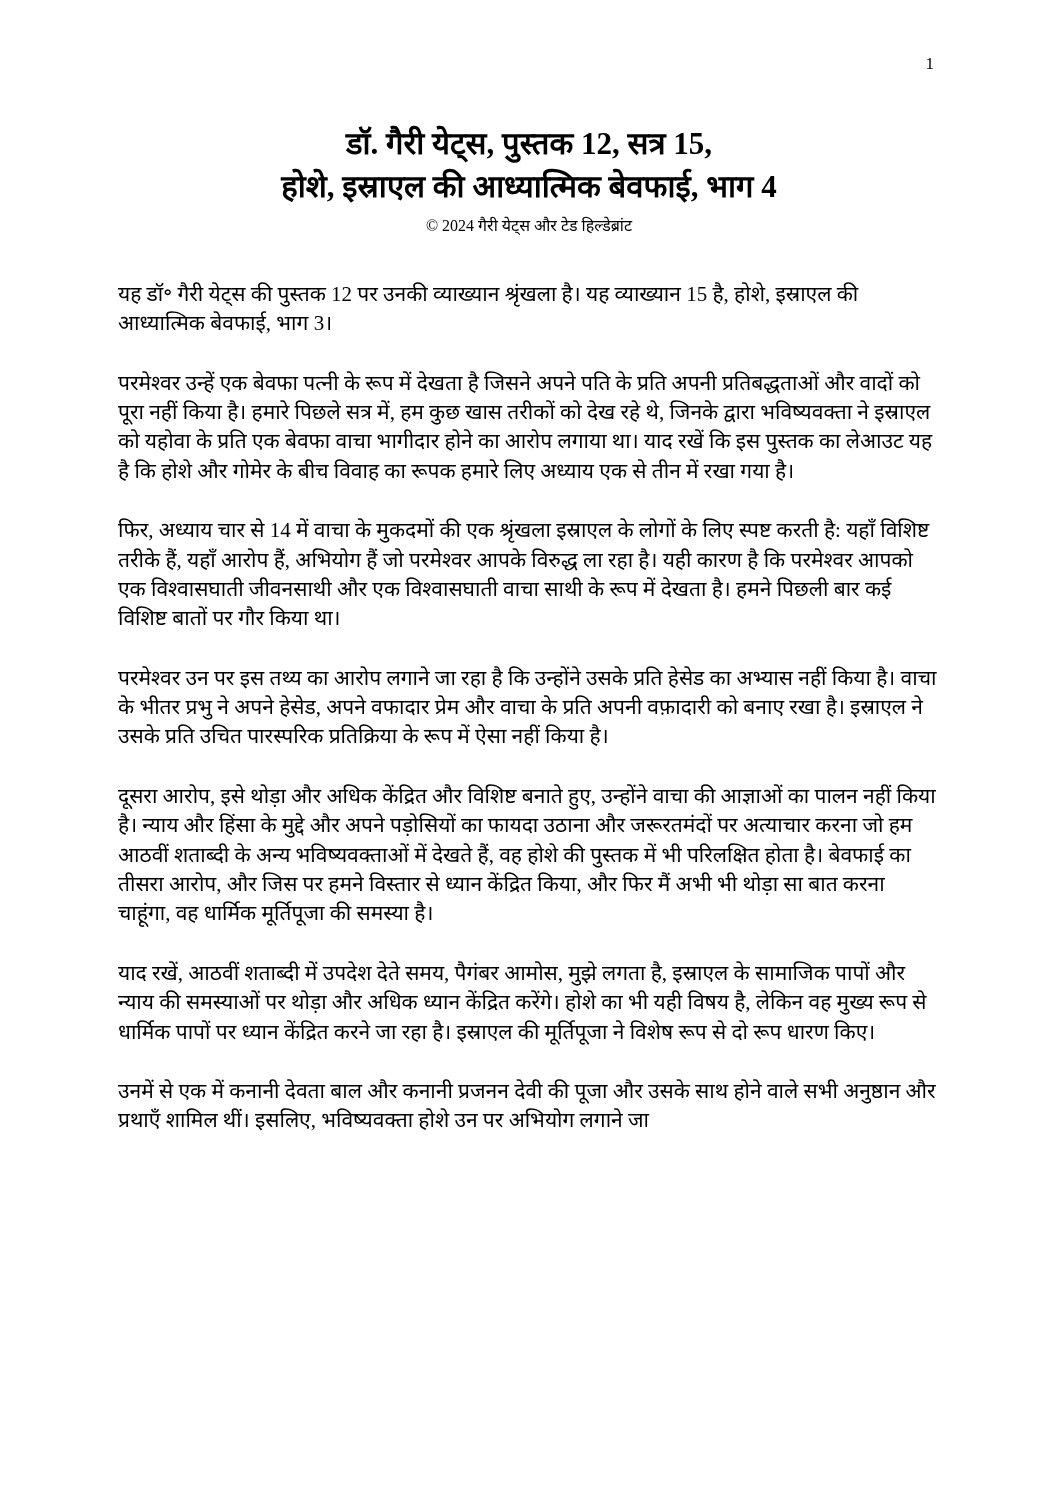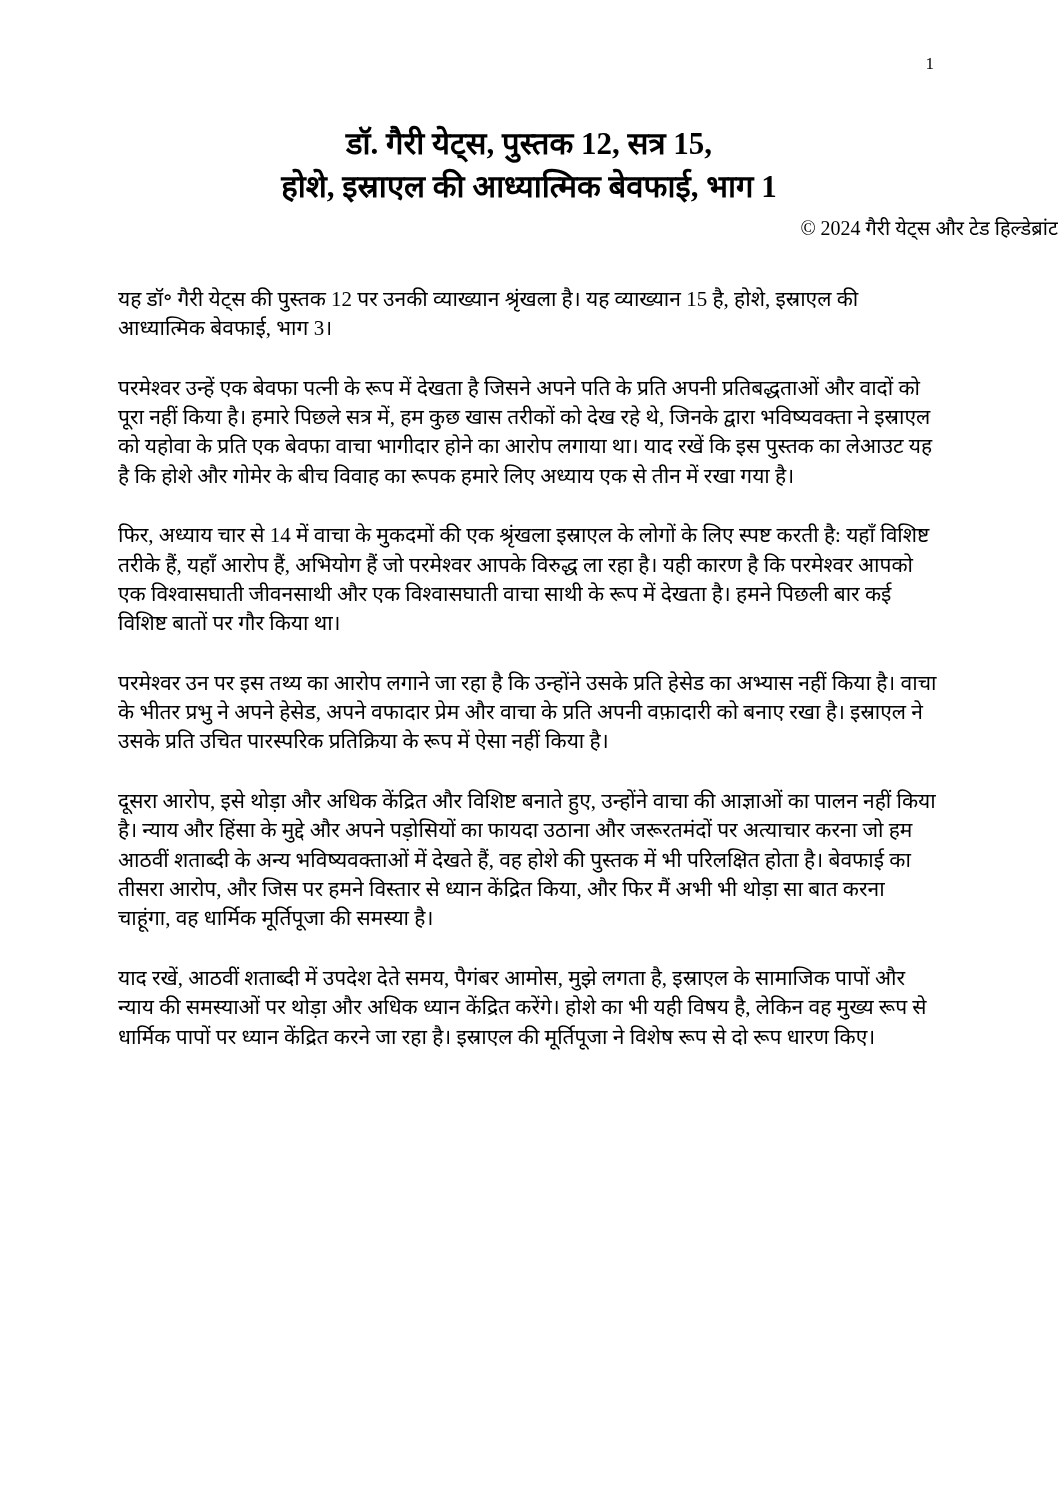--- a/index.html
+++ b/index.html
@@ -25,23 +25,22 @@
     padding-top: 122px;
     text-align: center;
   }
   .title-line {
     font-size: 31px;
     font-weight: bold;
     line-height: 1.4;
     text-align: center;
   }
   .copyright-line {
-    font-size: 20px;
+    font-size: 16px;
     margin-top: 5px;
-    text-align: right;
   }
   .body-text {
     margin: 44px 118px 0 118px;
     width: 822px;
     font-family: Liberation Serif, serif;
   }
   .body-text p {
     font-size: 21px;
     line-height: 1.4;
     margin-bottom: 30px;
@@ -50,26 +49,27 @@
 </style>
 </head>
 <body>
 
 <div class="page">
 
   <div class="page-number">1</div>
 
   <div class="title-block">
     <div class="title-line">डॉ. गैरी येट्स, पुस्तक 12, सत्र 15,</div>
-    <div class="title-line">होशे, इस्राएल की आध्यात्मिक बेवफाई, भाग 1</div>
+    <div class="title-line">होशे, इस्राएल की आध्यात्मिक बेवफाई, भाग 4</div>
     <div class="copyright-line">© 2024 गैरी येट्स और टेड हिल्डेब्रांट</div>
   </div>
 
   <div class="body-text">
     <p>यह डॉ॰ गैरी येट्स की पुस्तक 12 पर उनकी व्याख्यान श्रृंखला है। यह व्याख्यान 15 है, होशे, इस्राएल की आध्यात्मिक बेवफाई, भाग 3।</p>
     <p>परमेश्वर उन्हें एक बेवफा पत्नी के रूप में देखता है जिसने अपने पति के प्रति अपनी प्रतिबद्धताओं और वादों को पूरा नहीं किया है। हमारे पिछले सत्र में, हम कुछ खास तरीकों को देख रहे थे, जिनके द्वारा भविष्यवक्ता ने इस्राएल को यहोवा के प्रति एक बेवफा वाचा भागीदार होने का आरोप लगाया था। याद रखें कि इस पुस्तक का लेआउट यह है कि होशे और गोमेर के बीच विवाह का रूपक हमारे लिए अध्याय एक से तीन में रखा गया है।</p>
     <p>फिर, अध्याय चार से 14 में वाचा के मुकदमों की एक श्रृंखला इस्राएल के लोगों के लिए स्पष्ट करती है: यहाँ विशिष्ट तरीके हैं, यहाँ आरोप हैं, अभियोग हैं जो परमेश्वर आपके विरुद्ध ला रहा है। यही कारण है कि परमेश्वर आपको एक विश्वासघाती जीवनसाथी और एक विश्वासघाती वाचा साथी के रूप में देखता है। हमने पिछली बार कई विशिष्ट बातों पर गौर किया था।</p>
     <p>परमेश्वर उन पर इस तथ्य का आरोप लगाने जा रहा है कि उन्होंने उसके प्रति हेसेड का अभ्यास नहीं किया है। वाचा के भीतर प्रभु ने अपने हेसेड, अपने वफादार प्रेम और वाचा के प्रति अपनी वफ़ादारी को बनाए रखा है। इस्राएल ने उसके प्रति उचित पारस्परिक प्रतिक्रिया के रूप में ऐसा नहीं किया है।</p>
     <p>दूसरा आरोप, इसे थोड़ा और अधिक केंद्रित और विशिष्ट बनाते हुए, उन्होंने वाचा की आज्ञाओं का पालन नहीं किया है। न्याय और हिंसा के मुद्दे और अपने पड़ोसियों का फायदा उठाना और जरूरतमंदों पर अत्याचार करना जो हम आठवीं शताब्दी के अन्य भविष्यवक्ताओं में देखते हैं, वह होशे की पुस्तक में भी परिलक्षित होता है। बेवफाई का तीसरा आरोप, और जिस पर हमने विस्तार से ध्यान केंद्रित किया, और फिर मैं अभी भी थोड़ा सा बात करना चाहूंगा, वह धार्मिक मूर्तिपूजा की समस्या है।</p>
     <p>याद रखें, आठवीं शताब्दी में उपदेश देते समय, पैगंबर आमोस, मुझे लगता है, इस्राएल के सामाजिक पापों और न्याय की समस्याओं पर थोड़ा और अधिक ध्यान केंद्रित करेंगे। होशे का भी यही विषय है, लेकिन वह मुख्य रूप से धार्मिक पापों पर ध्यान केंद्रित करने जा रहा है। इस्राएल की मूर्तिपूजा ने विशेष रूप से दो रूप धारण किए।</p>
+    <p>उनमें से एक में कनानी देवता बाल और कनानी प्रजनन देवी की पूजा और उसके साथ होने वाले सभी अनुष्ठान और प्रथाएँ शामिल थीं। इसलिए, भविष्यवक्ता होशे उन पर अभियोग लगाने जा</p>
   </div>
 
 </div>
 
 </body></html>

